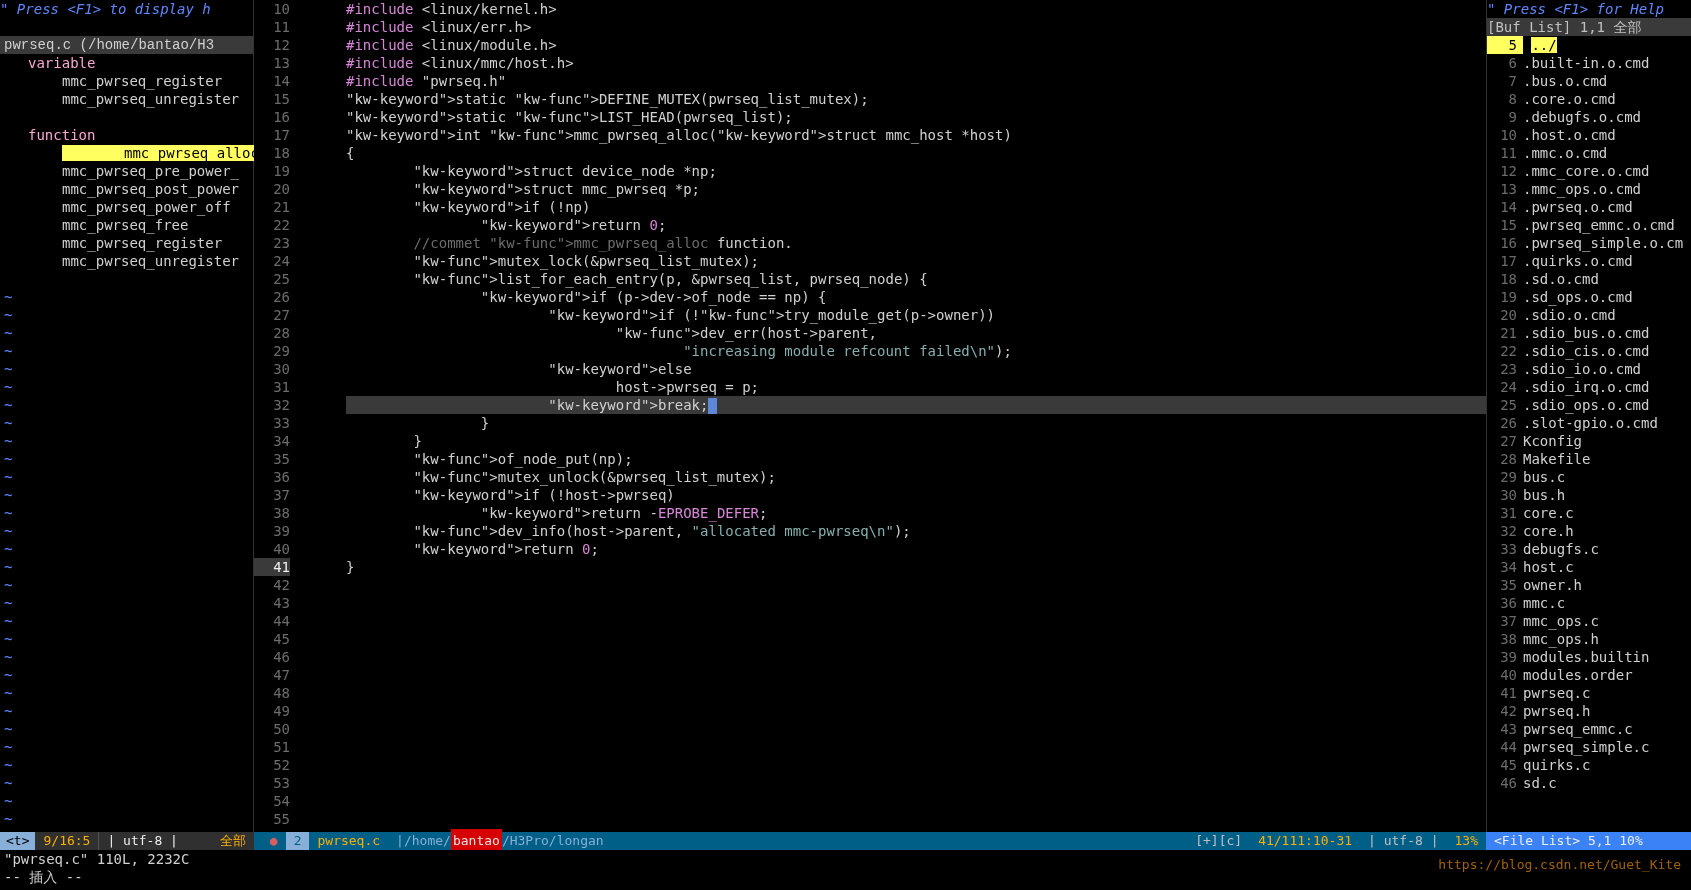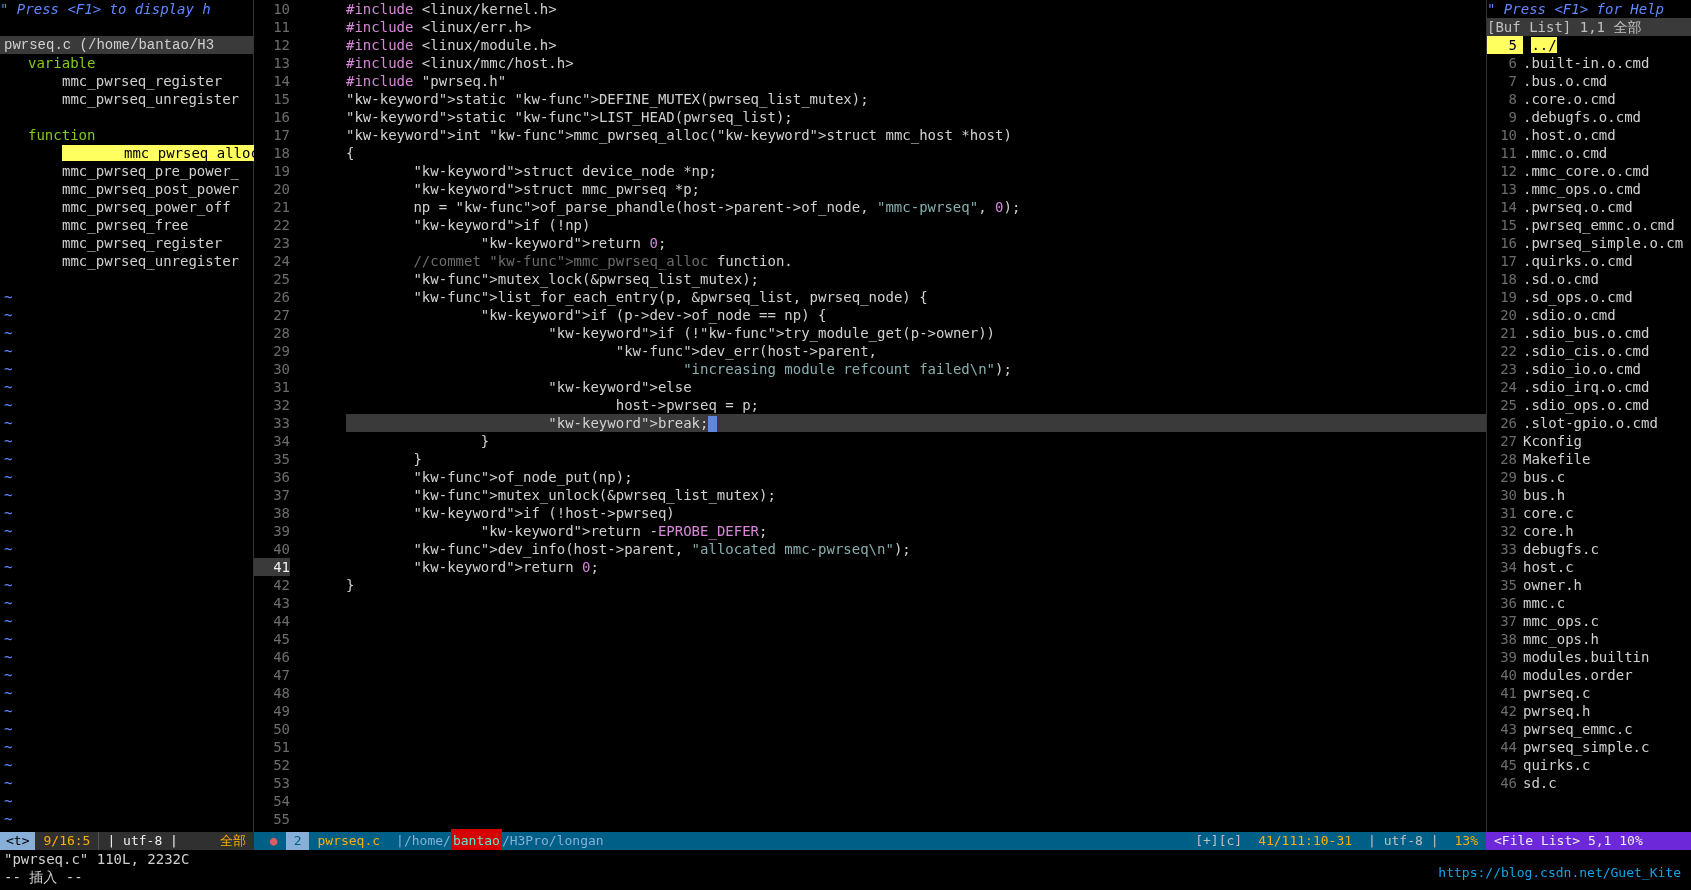--- a/index.html
+++ b/index.html
@@ -20,47 +20,47 @@
   .gutter { width: 44px; text-align: right; padding-right: 8px; }
   .gutter-line { color: #6c6c6c; }
   .gutter-line.current { color: #f0f0f0; background: #3a3a3a; }
   .code-area { flex: 1; margin-left: 48px; }
   .code-line { white-space: pre; color: #d0d0d0; }
   .code-line.current { background: #3a3a3a; }
   .right-pane { width: 205px; background: #000; border-left: 1px solid #333; }
   
   .help-hint { color: #5f87ff; font-style: italic; }
   .taghdr { background: #3a3a3a; color: #d0d0d0; padding: 0 4px; font-family: Liberation Mono, monospace; }
-  .tag-section { color: #84cc16; padding-left: 28px; }
+  .tag-section { color: #f9a8d4; padding-left: 28px; }
   .tag-item { color: #d0d0d0; padding-left: 62px; cursor: pointer; }
   .tag-item.sel { background: #ffff5f; color: #000; display: inline; margin-left: 62px; }
   .sel-wrap { padding-left: 0; }
   .kw-string { color: #87afaf; }
   .kw-pre { color: #d787d7; }
   .kw-comment { color: #6c6c6c; }
   .kw-const { color: #d787d7; }
   
   .tilde { color: #5f87ff; padding-left: 4px; }
   
   .r-gutter { display: inline-block; width: 36px; text-align: right; color: #6c6c6c; padding-right: 6px; }
   .r-gutter.sel { background: #ffff5f; color: #000; }
   .r-entry { color: #d0d0d0; }
   .r-entry .mod { color: #87afd7; }
   .r-entry .path-sep { color: #6c6c6c; }
   .r-hdr { background: #3a3a3a; }
   .r-hdr span { color: #c0c0c0; }
   
   .statusbar { background: #005f87; color: #eeeeee; height: 18px; display: flex; font-size: 13px; }
   .statusbar .seg { padding: 0 8px; }
-  .statusbar .path-user { background: #d70000; color: #5eead4; padding: 4px 2px; }
+  .statusbar .path-user { background: #d70000; color: #e5e5e5; padding: 4px 2px; }
   .statusbar .right { margin-left: auto; display: flex; }
   .statusbar .ct { background: #87afd7; color: #000; padding: 0 6px; }
   
   .bottom-msgs { background: #000; color: #d0d0d0; padding: 0 4px; position: absolute; top: 850px; width: 100%; }
-  .watermark { position: absolute; bottom: 8px; right: 10px; color: #0ea5e9; font-size: 13px; }
+  .watermark { position: absolute; bottom: 16px; right: 10px; color: #a16207; font-size: 13px; }
   
   .cursor-block { background: #5f87d7; display: inline-block; width: 9px; height: 16px; vertical-align: middle; }
   .hl-yellow { background: #ffff5f; color: #000; }
 </style>
 </head>
 <body>
 
 <div class="container">
 
   <div class="left-pane">
@@ -177,21 +177,20 @@
         <div class="code-line"><span class="kw-pre">#include</span> "pwrseq.h"</div>
         <div class="code-line"><span class="kw-pre"></span></div>
         <div class="code-line"><span class="&lt;span">"kw-keyword"</span>&gt;static <span class="&lt;span">"kw-func"</span>&gt;DEFINE_MUTEX(pwrseq_list_mutex);</div>
         <div class="code-line"><span class="&lt;span">"kw-keyword"</span>&gt;static <span class="&lt;span">"kw-func"</span>&gt;LIST_HEAD(pwrseq_list);</div>
         <div class="code-line"></div>
         <div class="code-line"><span class="&lt;span">"kw-keyword"</span>&gt;int <span class="&lt;span">"kw-func"</span>&gt;mmc_pwrseq_alloc(<span class="&lt;span">"kw-keyword"</span>&gt;struct mmc_host *host)</div>
         <div class="code-line">{</div>
         <div class="code-line">        <span class="&lt;span">"kw-keyword"</span>&gt;struct device_node *np;</div>
         <div class="code-line">        <span class="&lt;span">"kw-keyword"</span>&gt;struct mmc_pwrseq *p;</div>
         <div class="code-line"></div>
-        <div class="code-line">        np = <span class="&lt;span">"kw-func"</span>&gt;of_parse_phandle(host-&gt;parent-&gt;of_node, <span class="kw-string">"mmc-pwrseq"</span>, <span class="kw-const">0</span>);</div>
         <div class="code-line">        <span class="&lt;span">"kw-keyword"</span>&gt;if (!np)</div>
         <div class="code-line">                <span class="&lt;span">"kw-keyword"</span>&gt;return <span class="kw-const">0</span>;</div>
         <div class="code-line"></div>
         <div class="code-line">        <span class="kw-comment">//commet <span class="&lt;span">"kw-func"</span>&gt;mmc_pwrseq_alloc</span> function.</div>
         <div class="code-line">        <span class="&lt;span">"kw-func"</span>&gt;mutex_lock(&amp;pwrseq_list_mutex);</div>
         <div class="code-line">        <span class="&lt;span">"kw-func"</span>&gt;list_for_each_entry(p, &amp;pwrseq_list, pwrseq_node) {</div>
         <div class="code-line">                <span class="&lt;span">"kw-keyword"</span>&gt;if (p-&gt;dev-&gt;of_node == np) {</div>
         <div class="code-line">                        <span class="&lt;span">"kw-keyword"</span>&gt;if (!<span class="&lt;span">"kw-func"</span>&gt;try_module_get(p-&gt;owner))</div>
         <div class="code-line">                                <span class="&lt;span">"kw-func"</span>&gt;dev_err(host-&gt;parent,</div>
         <div class="code-line">                                        <span class="kw-string">"increasing module refcount failed\n"</span>);</div>
@@ -283,21 +282,21 @@
     <span class="seg" style="color:#87afd7">
       <span>|/home/</span><span class="path-user">bantao</span><span>/H3Pro/longan</span>
     </span>
     <span class="right">
       <span class="seg" style="color:#c0c0c0">[+][c]</span>
       <span class="seg" style="color:#ffaf00">41/111:10-31</span>
       <span class="seg" style="color:#c0c0c0">| <span>utf-8</span> |</span>
       <span class="seg" style="color:#ffaf00">13%</span>
     </span>
   </div>
-  <div class="statusbar" style="width:205px;background:#6d28d9">
+  <div class="statusbar" style="width:205px;background:#3b82f6">
     <span class="seg">&lt;File List&gt; 5,1     10%</span>
   </div>
 </div>
 
 <div class="bottom-msgs">
   <div>"pwrseq.c" 110L, 2232C</div>
   <div>-- 插入 --</div>
 </div>
 
 <div class="watermark">https://blog.csdn.net/Guet_Kite</div>

